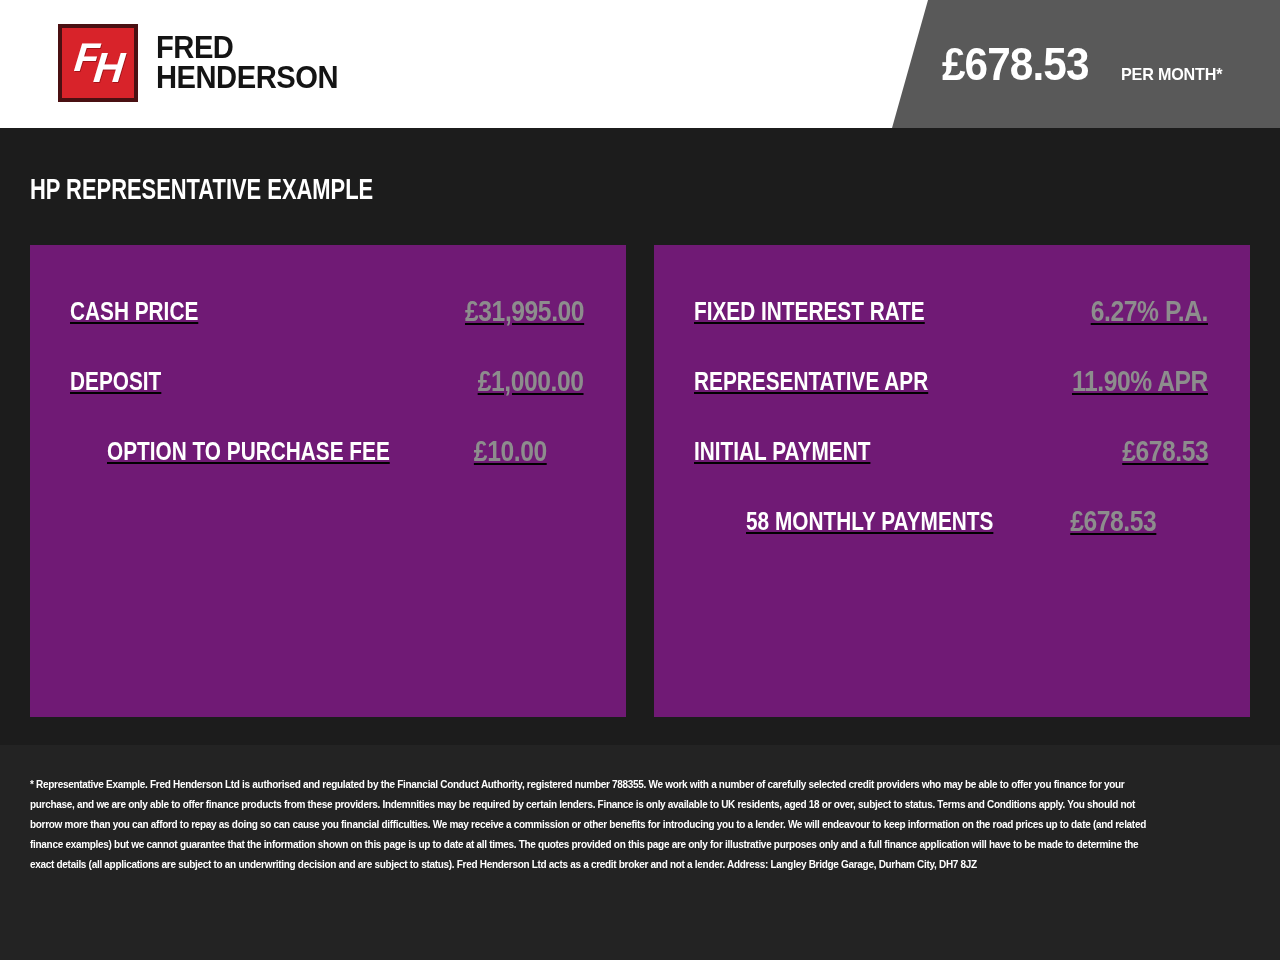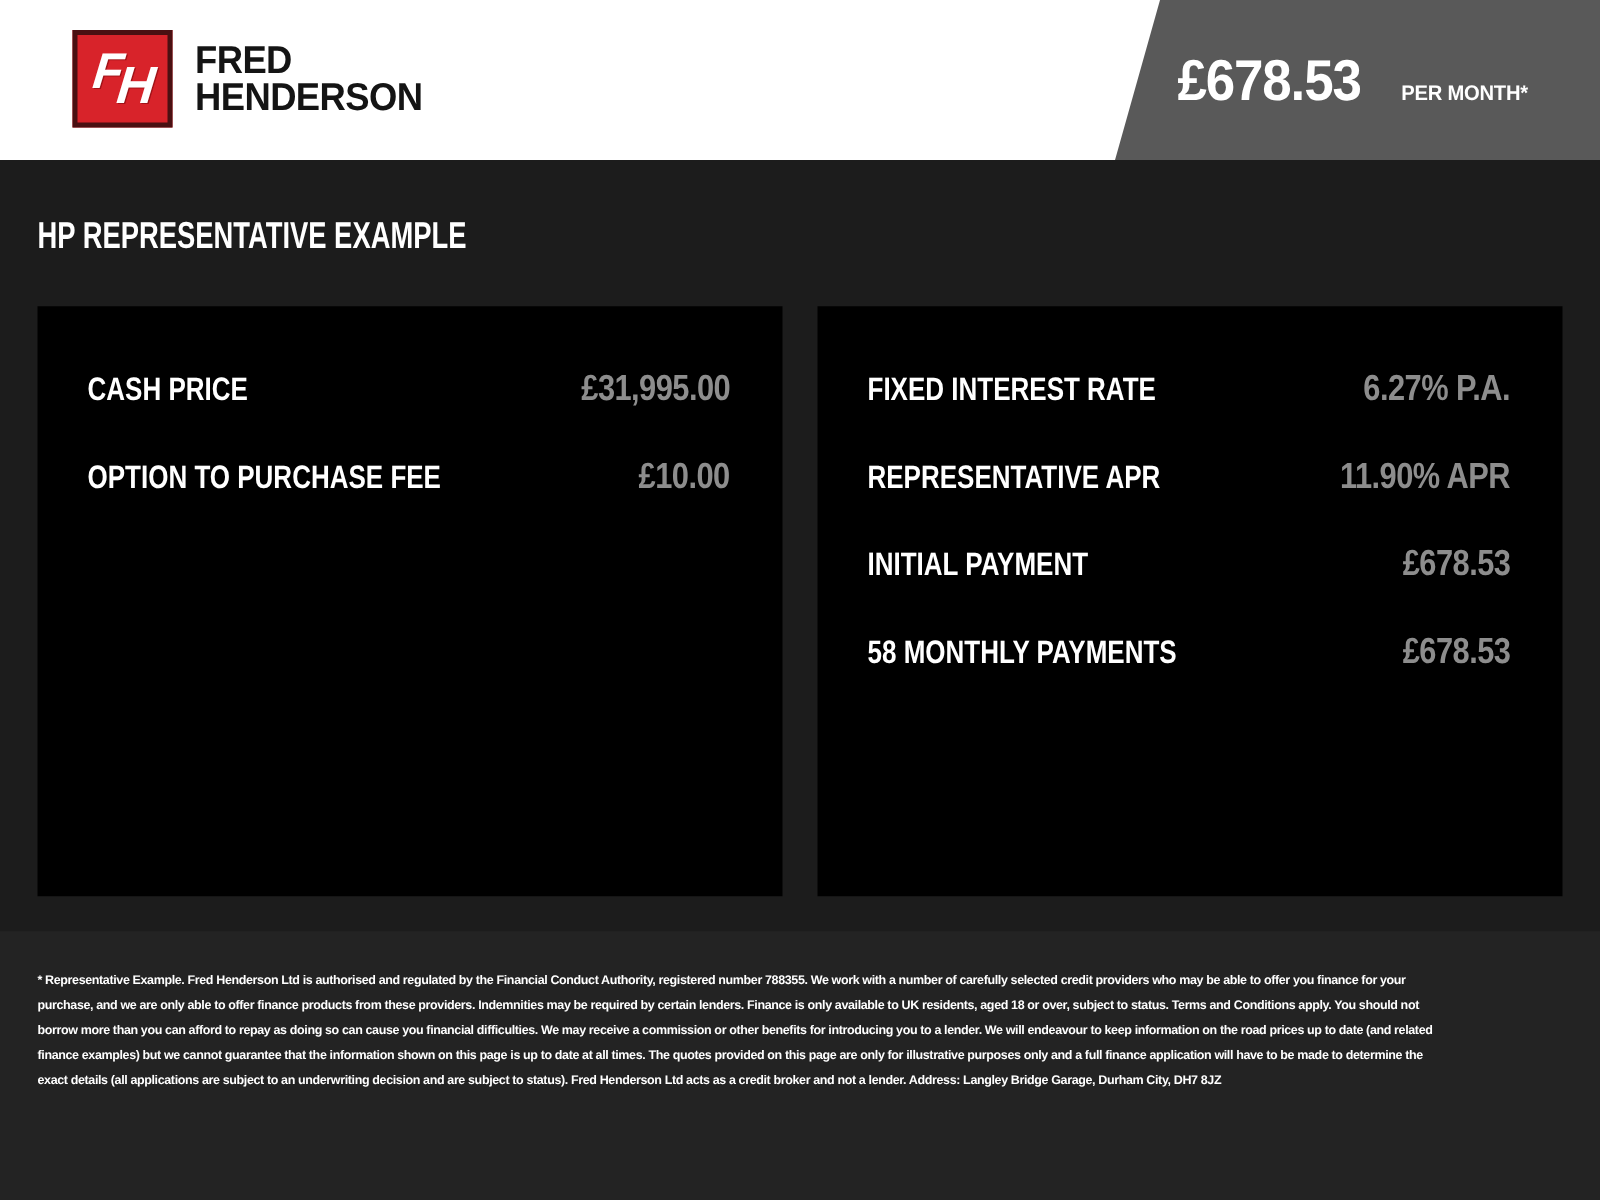--- a/index.html
+++ b/index.html
@@ -55,30 +55,30 @@
   .main{padding:0 30px;}
   .page-title{
     margin:0;padding-top:44px;color:#ffffff;font-weight:bold;
     font-size:30px;letter-spacing:0;white-space:nowrap;
     transform:scaleX(0.73);transform-origin:left center;
   }
   .panels{
     display:flex;gap:28px;margin-top:39px;
   }
   .panel{
-    flex:1;background:#000000;
+    flex:1;background:#701a75;
     padding:50px 42px 40px 40px;box-sizing:border-box;
     min-height:472px;
     text-decoration:underline;
   }
   .frow{
     display:flex;justify-content:space-between;align-items:center;
     height:32px;margin-bottom:38px;
   }
-  .frow:last-child{margin-bottom:0;}
+  .frow:last-child{margin-bottom:0;justify-content:center;}
   .flabel{
     color:#ffffff;font-weight:bold;font-size:26px;white-space:nowrap;
     transform:scaleX(0.8);transform-origin:left center;
   }
   .fvalue{
     color:#8d8d8d;font-weight:bold;font-size:29px;white-space:nowrap;
     letter-spacing:-0.5px;
     transform:scaleX(0.85);transform-origin:right center;
   }
   
@@ -117,20 +117,24 @@
 <div class="main">
   <h1 class="page-title">HP REPRESENTATIVE EXAMPLE</h1>
 
   <div class="panels">
     <div class="panel">
       <div class="frow">
         <span class="flabel">CASH PRICE</span>
         <span class="fvalue">£31,995.00</span>
       </div>
       <div class="frow">
+        <span class="flabel">DEPOSIT</span>
+        <span class="fvalue">£1,000.00</span>
+      </div>
+      <div class="frow">
         <span class="flabel">OPTION TO PURCHASE FEE</span>
         <span class="fvalue">£10.00</span>
       </div>
     </div>
 
     <div class="panel">
       <div class="frow">
         <span class="flabel">FIXED INTEREST RATE</span>
         <span class="fvalue">6.27% P.A.</span>
       </div>

